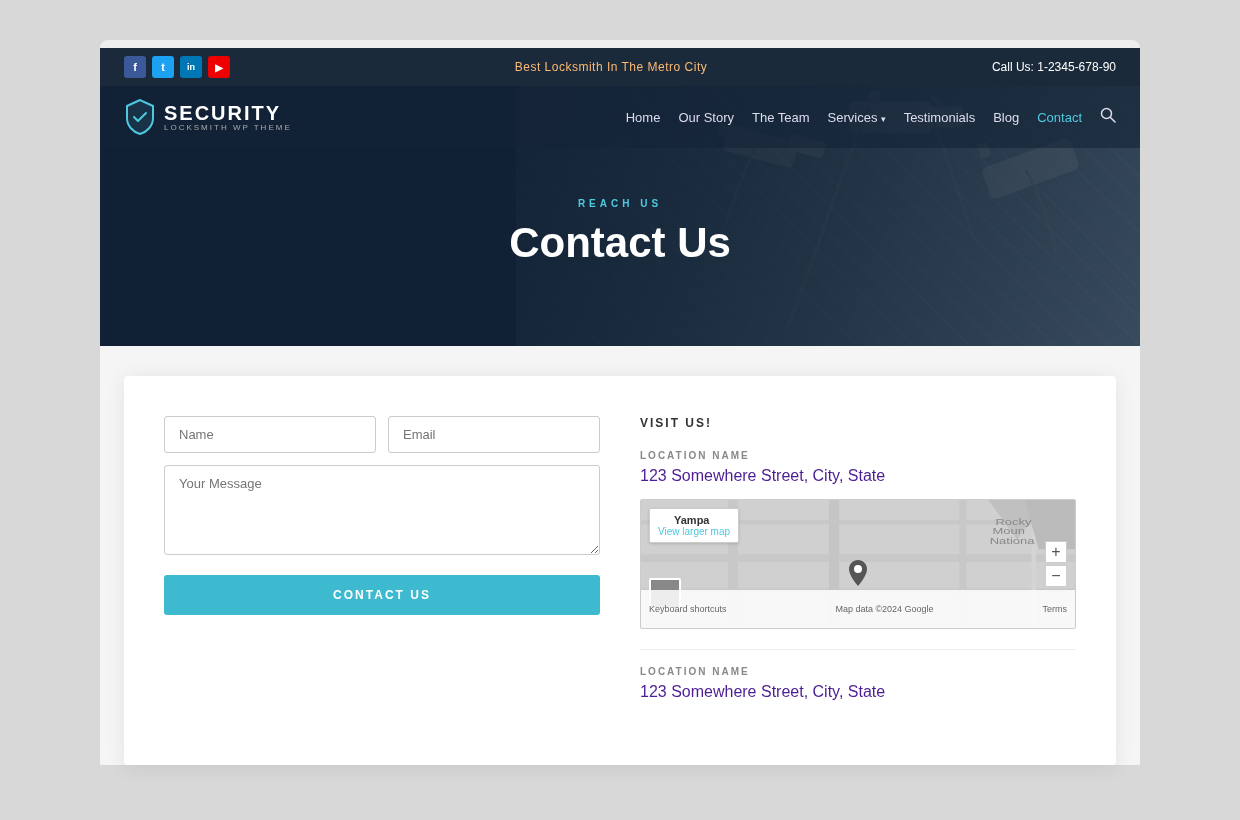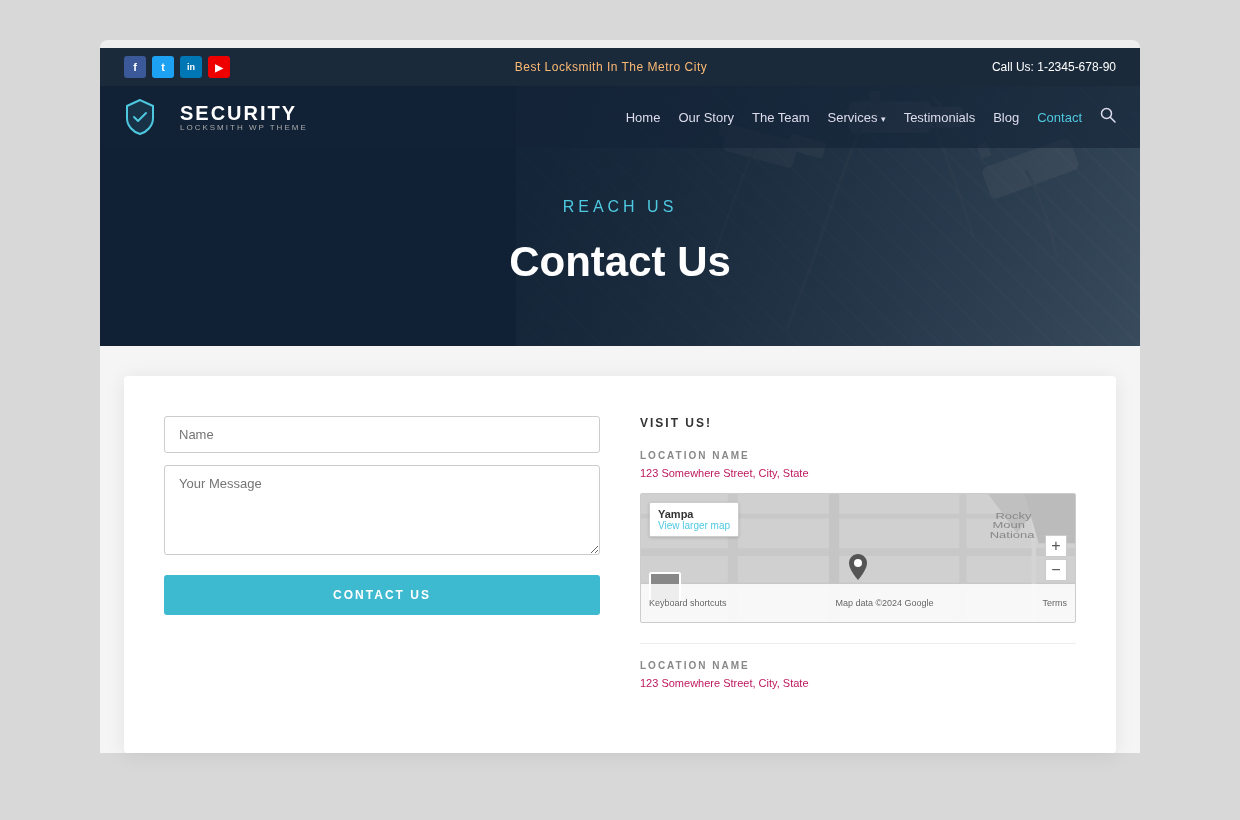--- a/index.html
+++ b/index.html
@@ -79,21 +79,21 @@
       );
     }
 
     
     .nav-bar {
       position: relative; z-index: 2;
       display: flex; align-items: center; justify-content: space-between;
       padding: 12px 24px;
       background: rgba(20,35,55,0.6);
     }
-    .logo { display: flex; align-items: center; gap: 24px; }
+    .logo { display: flex; align-items: center; gap: 8px; }
     .logo-text {
       color: #fff;
       font-size: 20px;
       font-weight: 700;
       letter-spacing: 2px;
       text-transform: uppercase;
     }
     .logo-sub {
       color: #aaa;
       font-size: 8px;
@@ -118,24 +118,25 @@
     .nav-search { color: #dde; font-size: 16px; cursor: pointer; }
 
     
     .hero-content {
       position: relative; z-index: 2;
       text-align: center;
       padding: 50px 0 60px;
     }
     .hero-subtitle {
       color: #4ec9e0;
-      font-size: 16px;
+      font-size: 10px;
       letter-spacing: 4px;
       text-transform: uppercase;
-      margin-bottom: 22px;
+      margin-bottom: 10px;
+      font-weight: bold;
     }
     .hero-title {
       color: #fff;
       font-size: 42px;
       font-weight: 700;
     }
 
     
     .content-section {
       background: #fff;
@@ -201,22 +202,22 @@
     .visit-col { flex: 1; }
     .location-label {
       font-size: 10px;
       letter-spacing: 2px;
       font-weight: 700;
       text-transform: uppercase;
       color: #888;
       margin-bottom: 6px;
     }
     .location-address {
-      font-size: 11px;
-      color: #be185d;
+      font-size: 16px;
+      color: #4c1d95;
       margin-bottom: 14px;
     }
     .map-container {
       width: 100%;
       height: 130px;
       background: #e0e0e0;
       border: 1px solid #ccc;
       border-radius: 2px;
       overflow: hidden;
       position: relative;
@@ -379,20 +380,21 @@
       <h1 class="hero-title">Contact Us</h1>
     </div>
   </div>
 
   <div style="background:#f5f5f5; padding: 30px 24px 0;">
     <div class="content-section">
 
       <div class="form-col">
         <div class="form-row">
           <input class="form-input" type="text" placeholder="Name" style="">
+          <input class="form-input" type="email" placeholder="Email" style="">
         </div>
         <textarea class="form-textarea" placeholder="Your Message" style=""></textarea>
         <button class="btn-contact">CONTACT US</button>
       </div>
 
       <div class="visit-col">
         <div class="section-heading">VISIT US!</div>
 
         <div class="location-label">LOCATION NAME</div>
         <div class="location-address">123 Somewhere Street, City, State</div>
@@ -413,21 +415,21 @@
 
                 <polygon points="240,0 280,0 260,40" fill="#c0c0c0"></polygon>
                 <polygon points="265,0 300,0 300,50 275,50" fill="#bbb"></polygon>
                 <text x="245" y="25" font-size="9" fill="#888">Rocky</text>
                 <text x="243" y="35" font-size="9" fill="#888">Moun</text>
                 <text x="241" y="45" font-size="9" fill="#888">Nationa</text>
               </svg>
             </div>
 
             <div class="map-label-box">
-              <div style="font-weight:bold; font-size:11px;">Yampa</div>
+              <div style="font-weight:bold; font-size:11px;margin-left:16px;">Yampa</div>
               <div class="map-label-sub">View larger map</div>
             </div>
 
             <div class="map-pin">
               <svg width="18" height="26" viewBox="0 0 18 26">
                 <path d="M9 0C4 0 0 4 0 9c0 7 9 17 9 17s9-10 9-17C18 4 14 0 9 0z" fill="#555"></path>
                 <circle cx="9" cy="9" r="4" fill="#fff"></circle>
               </svg>
             </div>
 

